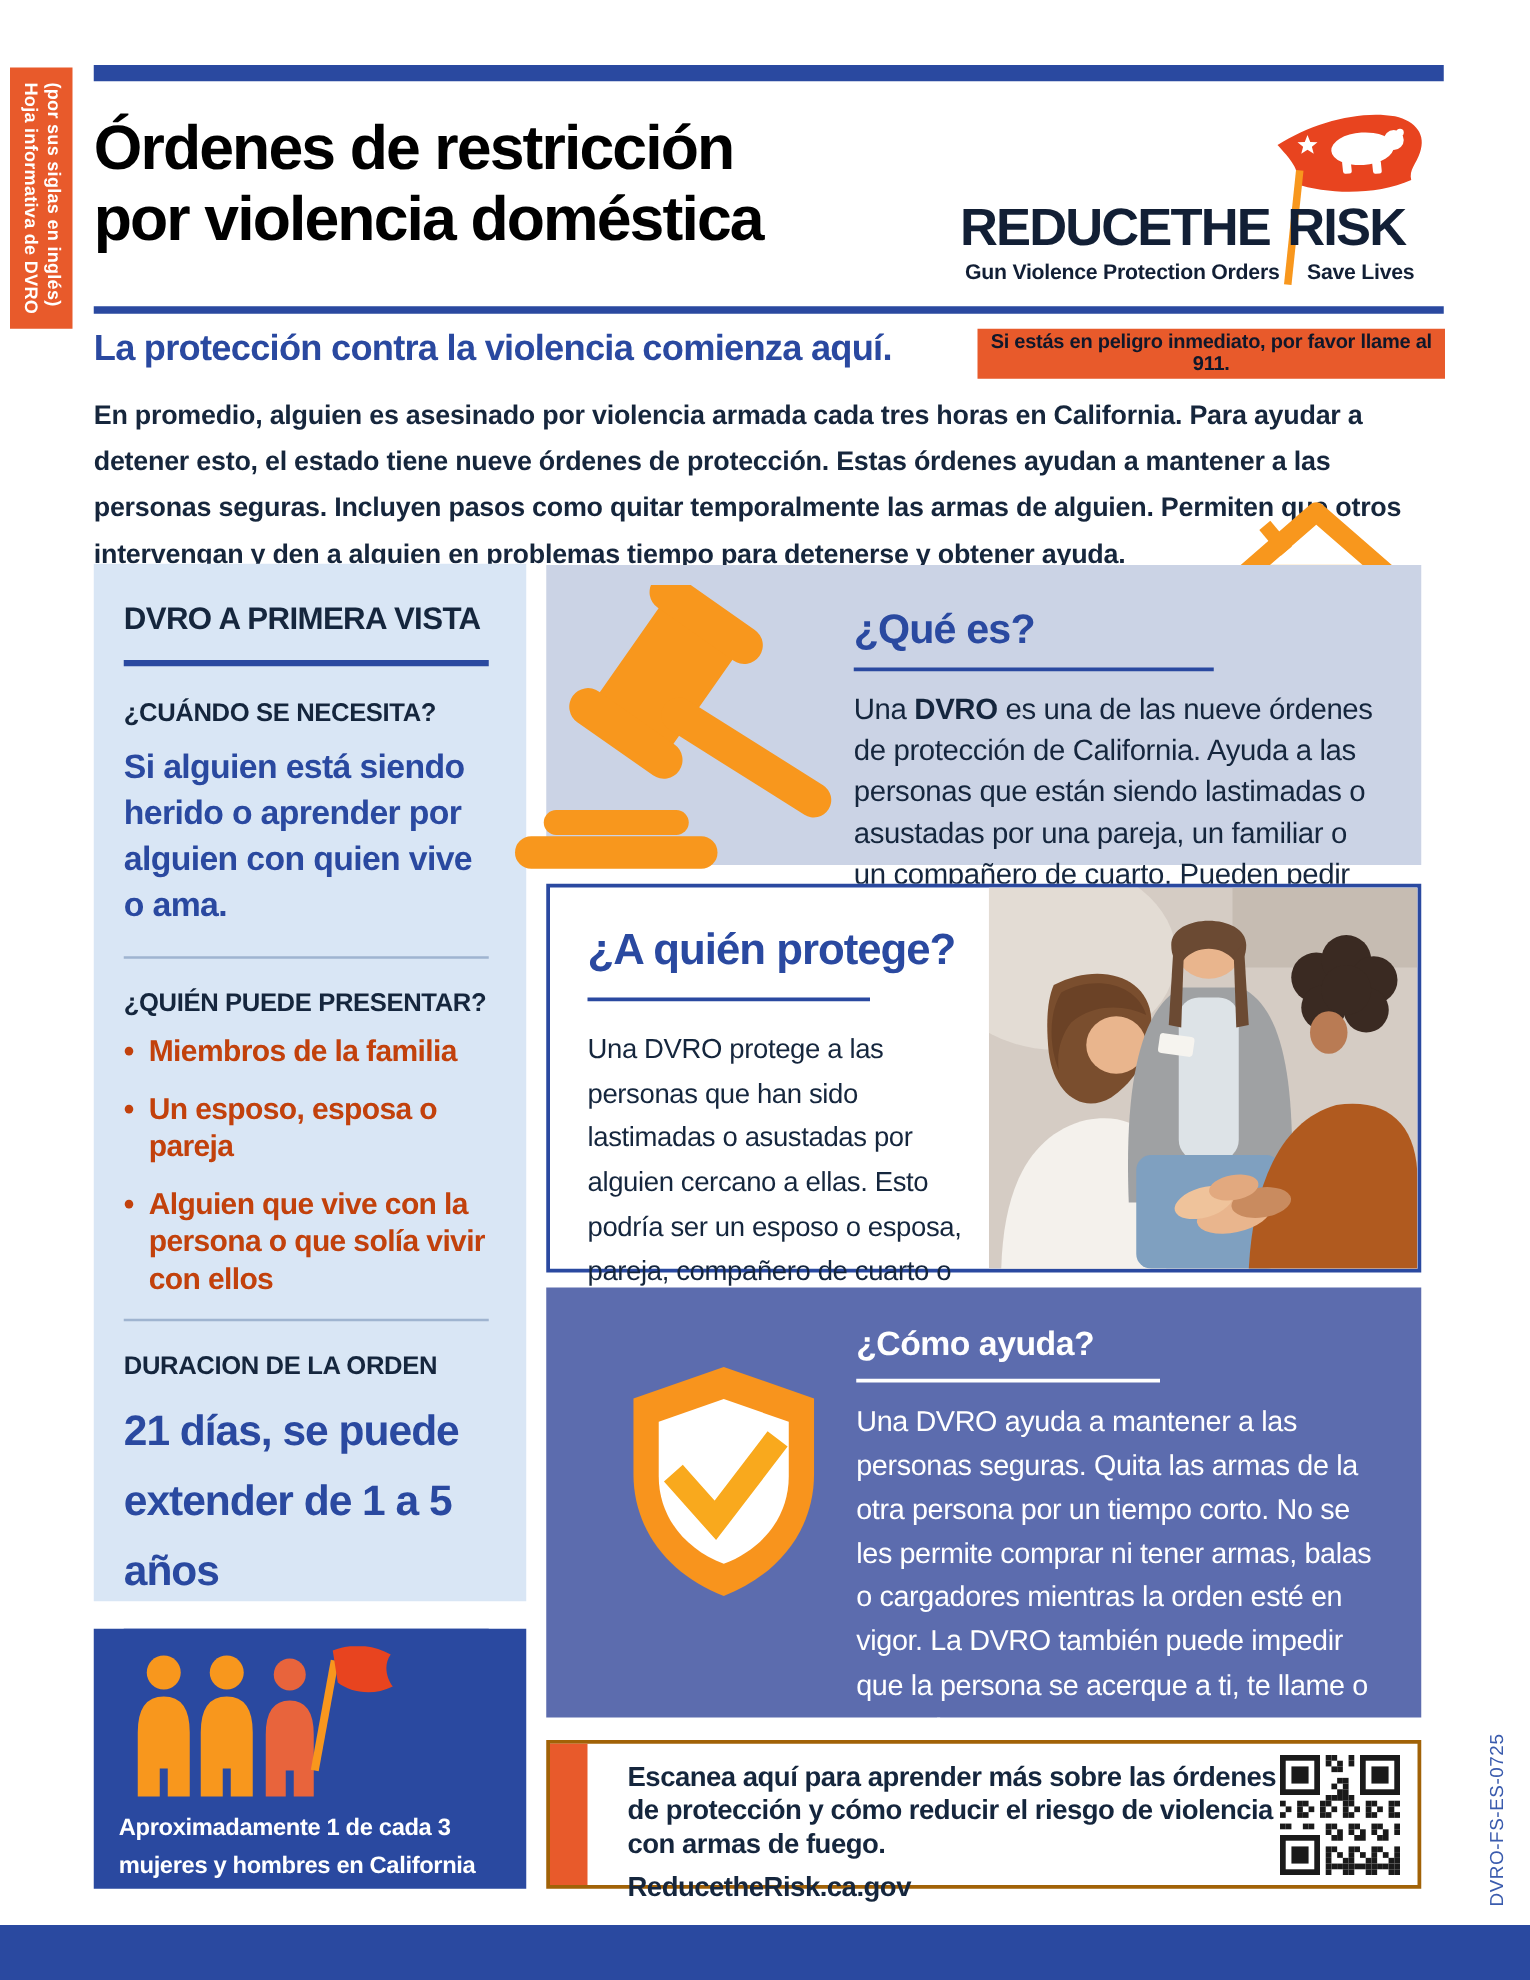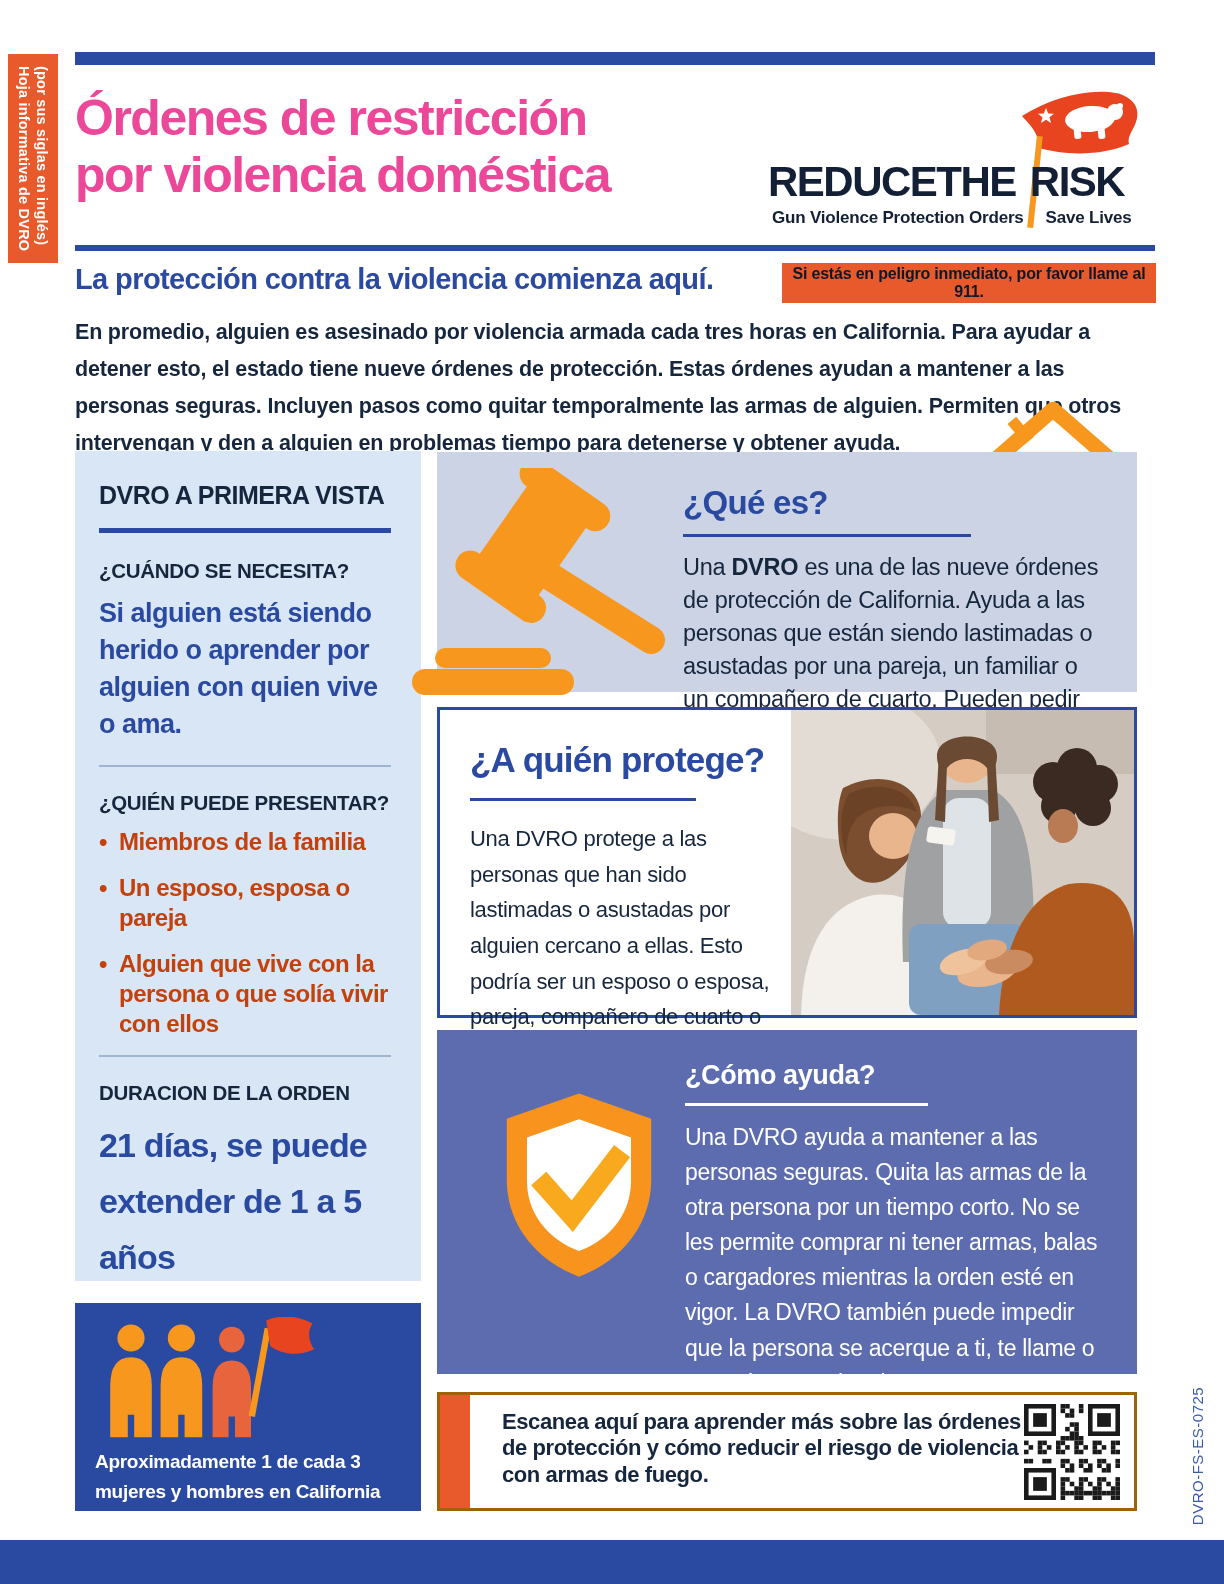--- a/index.html
+++ b/index.html
@@ -14,21 +14,21 @@
   .side-tab{
     left:8px;top:54px;background:#E85A2B;color:#fff;
     writing-mode:vertical-lr;padding:12px 7px;
     font-size:14.5px;font-weight:700;line-height:1.25;letter-spacing:.2px;
   }
   .side-tab div{white-space:nowrap;}
 
   
   .top-bar{left:75px;top:52px;width:1080px;height:13px;background:#2A49A0;}
   .page-title{
-    left:75px;top:90px;width:720px;color:#ec4899;
+    left:75px;top:90px;width:720px;color:#000000;
     font-size:50px;font-weight:800;line-height:1.13;letter-spacing:-1.5px;
   }
   .logo{left:768px;top:86px;width:392px;height:140px;}
   .logo .flag-svg{position:absolute;right:16px;top:0;}
   .logo .pole{position:absolute;left:264px;top:50px;width:6px;height:92px;background:#F8971D;transform:rotate(6deg);}
   .logo .wordmark{
     position:absolute;left:0;top:72px;width:100%;display:flex;align-items:baseline;
     font-size:42px;font-weight:800;color:#121F35;letter-spacing:-1.5px;
   }
   .logo .wordmark .gap{width:14px;}
@@ -296,20 +296,21 @@
   </svg>
   <div class="c-head">¿Cómo ayuda?</div>
   <div class="c-rule"></div>
   <div class="c-text">Una DVRO ayuda a mantener a las personas seguras. Quita las armas de la otra persona por un tiempo corto. No se les permite comprar ni tener armas, balas o cargadores mientras la orden esté en vigor. La DVRO también puede impedir que la persona se acerque a ti, te llame o te envíe mensajes de texto, o que vaya a tu casa, escuela o trabajo.</div>
 </div>
 
 <div class="abs box-scan">
   <div class="scan-bar"></div>
   <div class="scan-textcol">
     <div class="scan-text">Escanea aquí para aprender más sobre las órdenes de protección y cómo reducir el riesgo de violencia con armas de fuego.</div>
+    <div class="scan-url">ReducetheRisk.ca.gov</div>
   </div>
   <svg class="scan-qr" viewBox="0 0 100 100">
       <rect x="0" y="0" width="33.333333333333336" height="33.333333333333336" fill="#1a1a1a"></rect>
       <rect x="4.761904761904762" y="4.761904761904762" width="23.80952380952381" height="23.80952380952381" fill="#ffffff"></rect>
       <rect x="9.523809523809524" y="9.523809523809524" width="14.285714285714285" height="14.285714285714285" fill="#1a1a1a"></rect>
       <rect x="66.66666666666667" y="0" width="33.333333333333336" height="33.333333333333336" fill="#1a1a1a"></rect>
       <rect x="71.42857142857143" y="4.761904761904762" width="23.80952380952381" height="23.80952380952381" fill="#ffffff"></rect>
       <rect x="76.19047619047619" y="9.523809523809524" width="14.285714285714285" height="14.285714285714285" fill="#1a1a1a"></rect>
       <rect x="0" y="66.66666666666667" width="33.333333333333336" height="33.333333333333336" fill="#1a1a1a"></rect>
       <rect x="4.761904761904762" y="71.42857142857143" width="23.80952380952381" height="23.80952380952381" fill="#ffffff"></rect>

